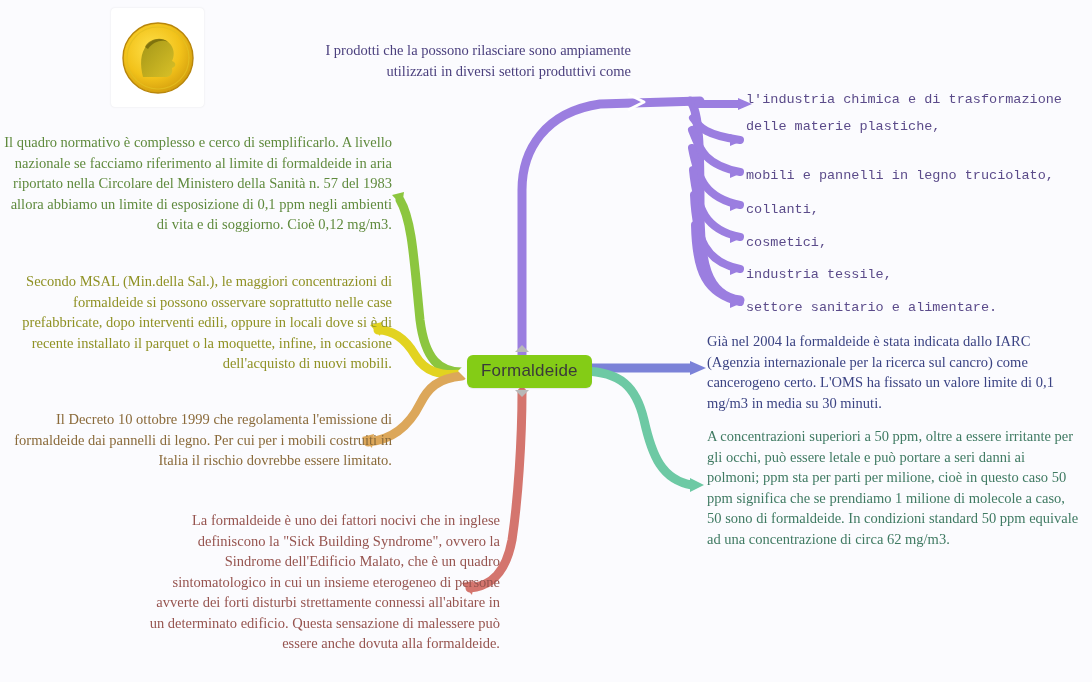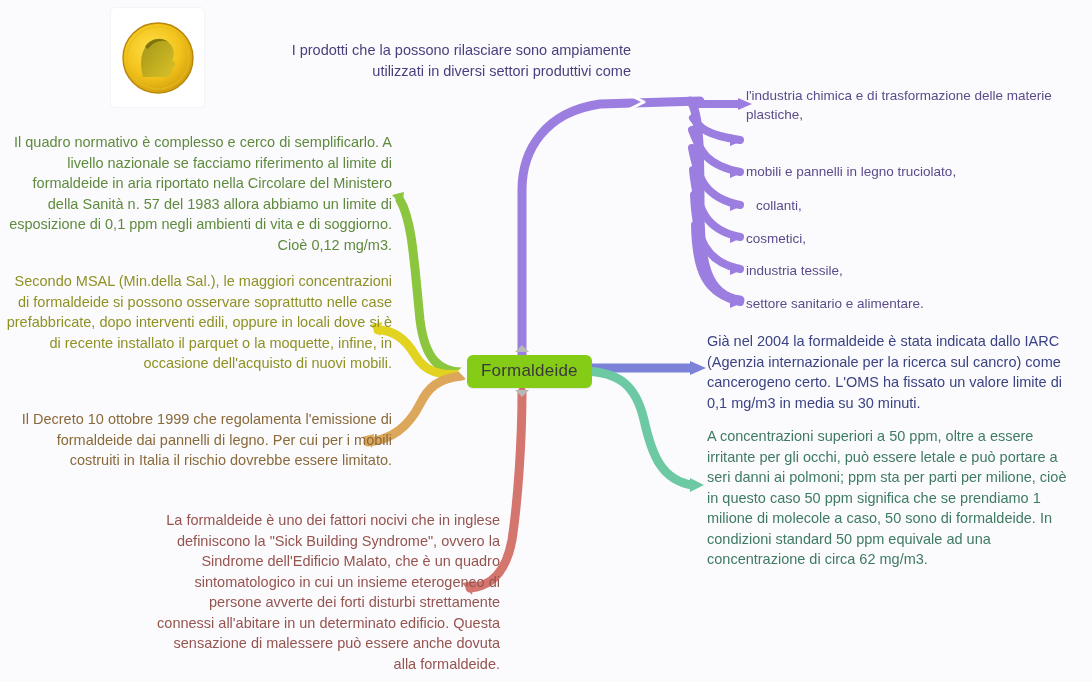--- a/index.html
+++ b/index.html
@@ -11,20 +11,21 @@
     position:relative;
   }
   #canvas{position:absolute;inset:0;width:1092px;height:682px;}
   svg.branches{position:absolute;left:0;top:0;width:1092px;height:682px;pointer-events:none;}
 
   .node-text{
     position:absolute;
     font-size:14.5px;
     line-height:20.5px;
     white-space:pre-wrap;
+    font-family:Liberation Serif, serif;
   }
 
   
   #central{
     position:absolute;
     left:467px;top:355px;
     padding:5px 14px 6px 14px;
     background:#84cc16;
     border-radius:6px;
     color:#3a3a3a;
@@ -49,29 +50,30 @@
   #t-green    {left:4px;   top:132px; width:388px; text-align:right; color:#5f8a3d;}
   #t-yellow   {left:4px;   top:271px; width:388px; text-align:right; color:#8f9124;}
   #t-orange   {left:4px;   top:409px; width:388px; text-align:right; color:#8a6a3a;}
   #t-pink     {left:148px; top:510px; width:352px; text-align:right; color:#96544f;}
   #t-blue     {left:707px; top:331px; width:372px; text-align:left;  color:#3b4383;}
   #t-teal     {left:707px; top:426px; width:372px; text-align:left;  color:#3f7a62;}
 
   .sub-label{
     position:absolute;
     font-size:13.5px;
-    line-height:19px;
+    line-height:27px;
     color:#5b4b8a;
     width:330px;
     text-align:left;
+    font-family:Liberation Mono, monospace;
   }
   #s0{left:746px; top:86px;}
   #s1{left:746px; top:136px;}
   #s2{left:746px; top:162px;}
-  #s3{left:746px; top:196px;margin-left:10px;}
+  #s3{left:746px; top:196px;}
   #s4{left:746px; top:229px;}
   #s5{left:746px; top:261px;}
   #s6{left:746px; top:294px;}
 </style>
 </head>
 <body>
 
 <div id="canvas">
 
   <svg class="branches" viewBox="0 0 1092 682">

